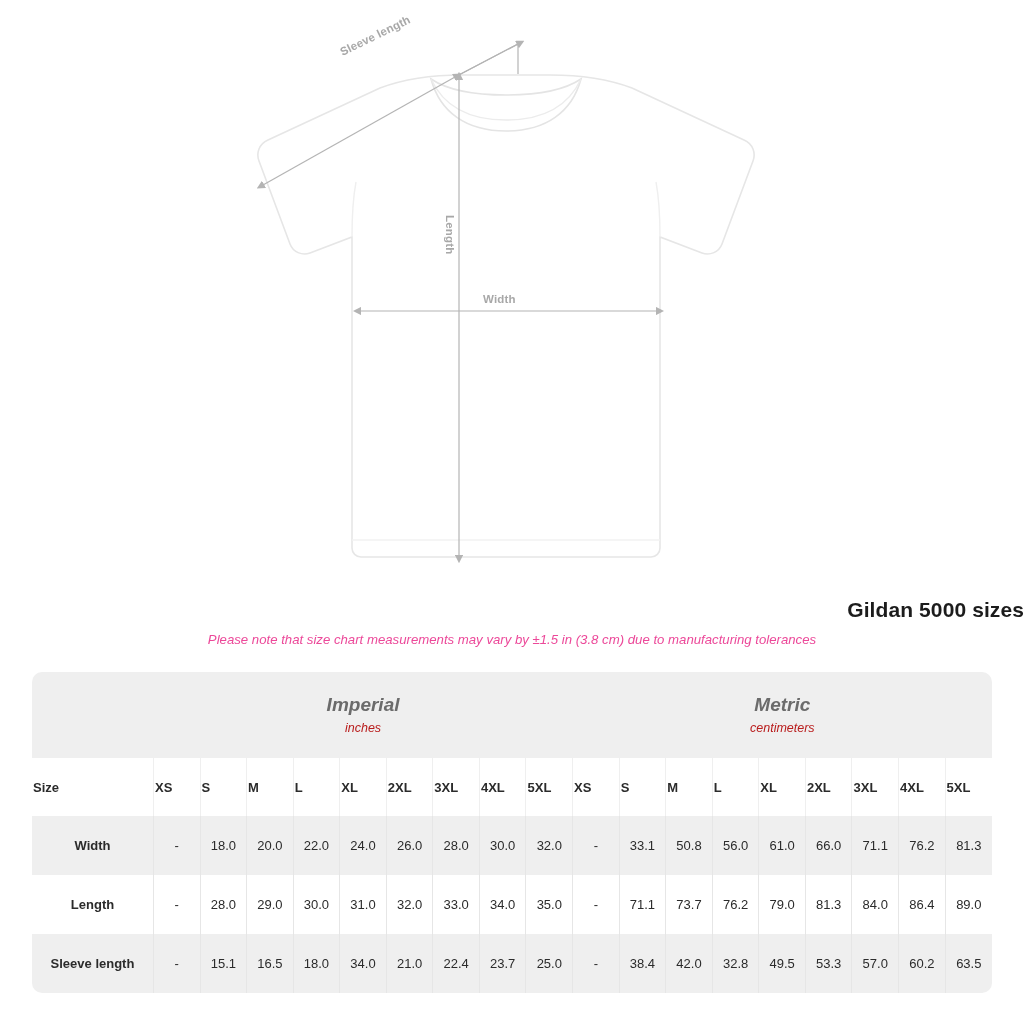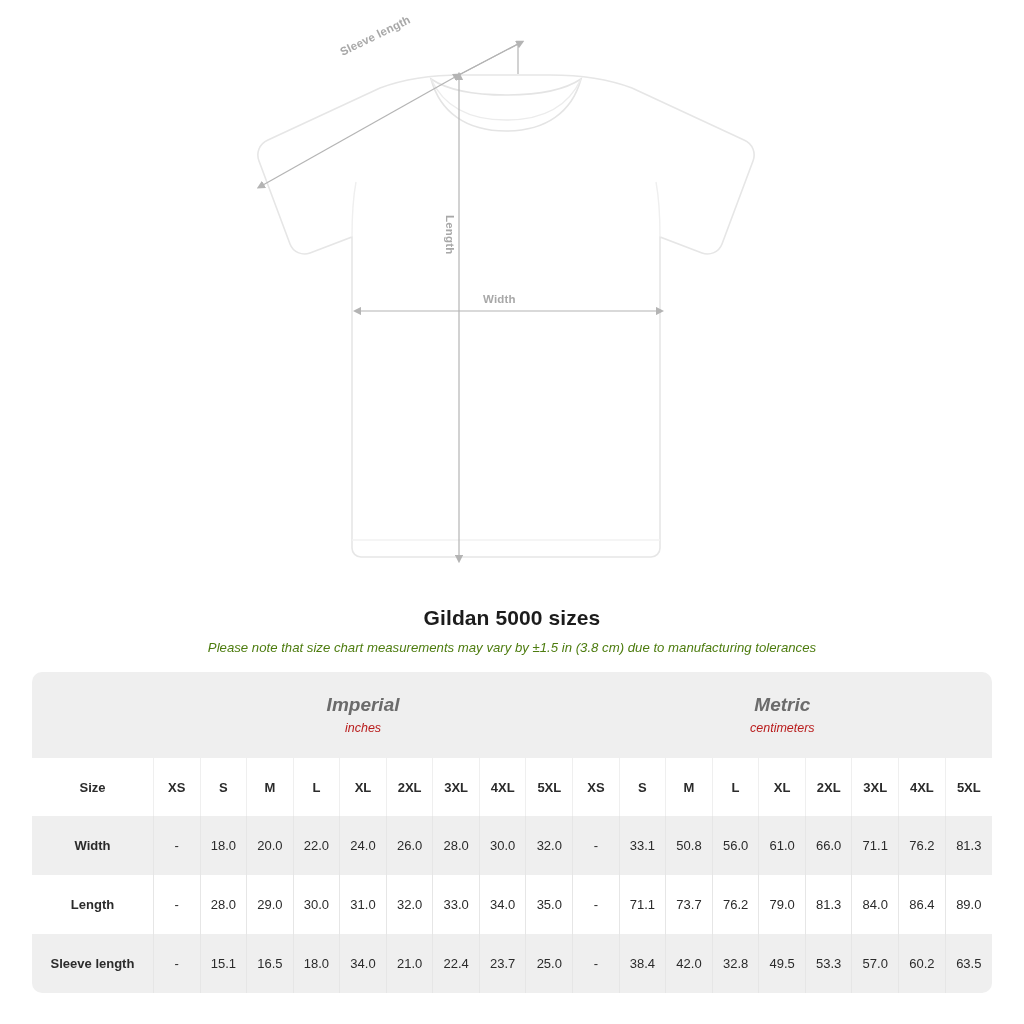--- a/index.html
+++ b/index.html
@@ -50,28 +50,29 @@
   #title-block {
     position: absolute;
     left: 0; top: 598px;
     width: 1024px;
     text-align: center;
   }
   #chart-title {
     font-size: 21px;
     font-weight: bold;
     color: #1c1c1c;
-    margin: 8px;
+    margin: 0;
     letter-spacing: 0.1px;
+    text-align: right;
   }
   #chart-note {
     margin-top: 10px;
     font-size: 13.2px;
     font-style: italic;
-    color: #4d7c0f;
+    color: #ec4899;
     text-align: center;
   }
 
   
   #table-wrap {
     position: absolute;
     left: 32px; top: 672px;
     width: 960px;
   }
   table.size-table {
@@ -95,21 +96,21 @@
   }
   .unit-sub {
     font-size: 12.5px;
     font-style: italic;
     color: #b91c1c;
     margin-top: 5px;
   }
   table.size-table tr.header-row td {
     background: #ffffff;
     height: 58px;
-    text-align: center;
+    text-align: left;
     font-size: 13px;
     font-weight: bold;
     color: #2b2b2b;
     border-right: 1px solid #efefef;
   }
   table.size-table tr.header-row td:last-child { border-right: none; }
   table.size-table tr.header-row td.rowlabel {
     font-size: 13px;
     border-right: 1px solid #efefef;
   }

